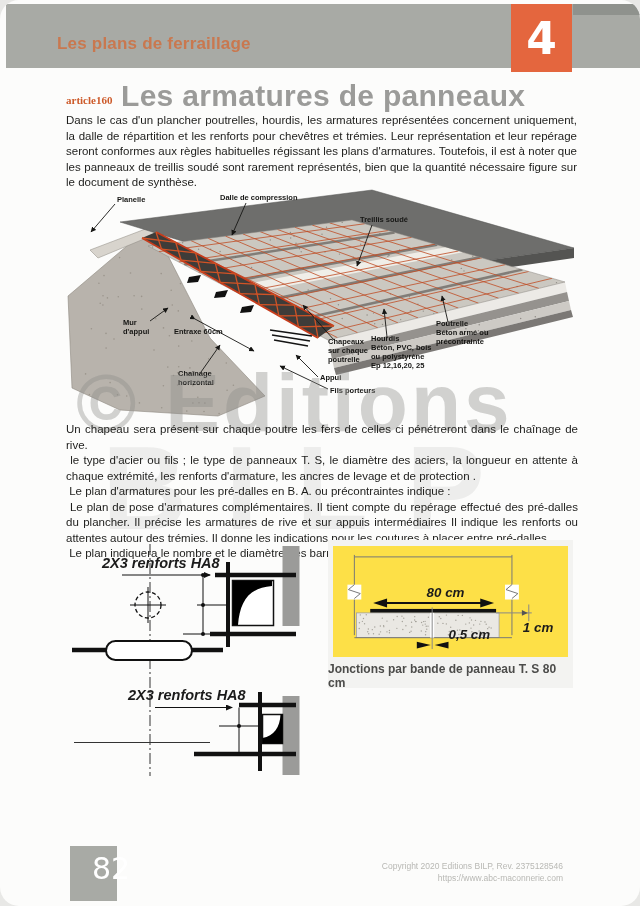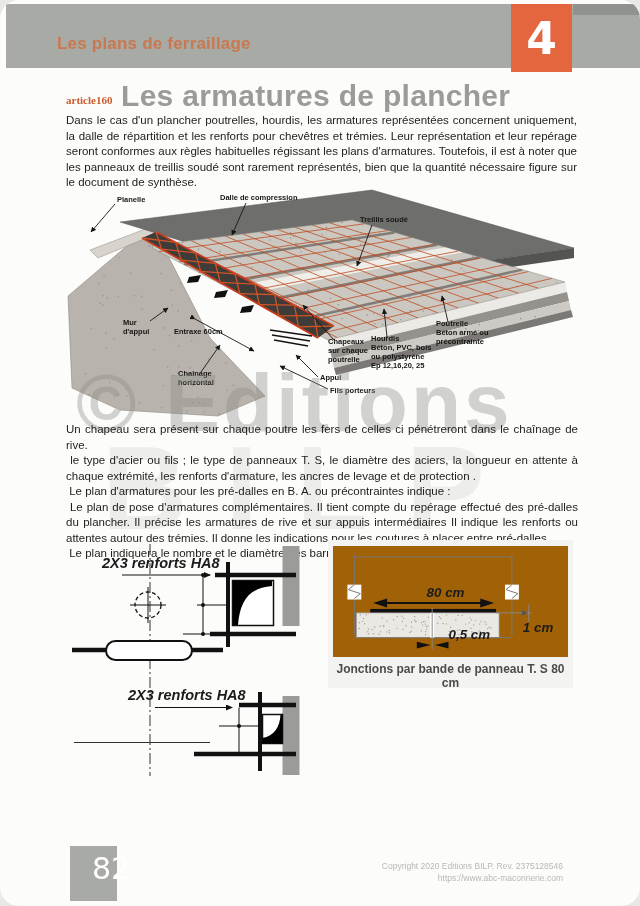--- a/index.html
+++ b/index.html
@@ -22,22 +22,22 @@
   .notes p{margin:0;white-space:pre-wrap;}
   
   .wm1{position:absolute;left:76px;top:356px;font-size:82px;font-weight:bold;letter-spacing:3px;
        color:rgba(140,140,138,0.38);z-index:2;white-space:nowrap;}
   .wm2{position:absolute;left:102px;top:420px;font-size:118px;font-weight:bold;letter-spacing:38px;
        color:rgba(140,140,138,0.13);z-index:1;white-space:nowrap;}
   
   .fig3d{position:absolute;left:60px;top:188px;z-index:1;}
   .figleft{position:absolute;left:60px;top:540px;z-index:3;}
   .figright-panel{position:absolute;left:328px;top:540px;width:245px;height:148px;background:#f3f3f1;z-index:3;}
-  .figright-white{position:absolute;left:5px;top:6px;width:235px;height:111px;background:#a16207;}
-  .figright-caption{position:absolute;left:0;top:122px;width:100%;text-align:center;
+  .figright-white{position:absolute;left:5px;top:6px;width:235px;height:111px;background:#fde047;}
+  .figright-caption{position:absolute;left:0;top:122px;width:100%;
        font-size:12px;font-weight:bold;color:#4c4c4a;}
   
   .pagenum-box{position:absolute;left:70px;top:846px;width:47px;height:55px;background:#a8aaa5;}
   .pagenum{color:#fff;font-size:30px;font-family:"DejaVu Sans",sans-serif;text-align:center;margin-top:5px;padding-left:22px;}
   .copyright{position:absolute;right:77px;top:861px;text-align:right;font-size:8.5px;line-height:11.5px;color:#b8b8b4;}
   svg text{font-family:"Liberation Sans",sans-serif;}
   .dlabel{font-size:7.5px;font-weight:bold;fill:#161614;}
   .cadlabel{font-size:14.5px;font-weight:bold;font-style:italic;fill:#1b1b1b;}
   .dimlabel{font-size:13.5px;font-weight:bold;font-style:italic;fill:#1b1b1b;}
 </style>
@@ -47,21 +47,21 @@
 <div class="page">
 
   <div class="chapbar"></div>
   <div class="chapbar-darkcorner"></div>
   <div class="chap-title">Les plans de ferraillage</div>
   <div class="chap-num-box">
     <span class="chap-num">4</span>
   </div>
 
   <span class="article-tag">article160</span>
-  <span class="article-title">Les armatures de plancher</span>
+  <span class="article-title">Les armatures de panneaux</span>
 
   <div class="bodytext intro">Dans le cas d'un plancher poutrelles, hourdis, les armatures représentées concernent uniquement, la dalle de répartition et les renforts pour chevêtres et trémies. Leur représentation et leur repérage seront conformes aux règles habituelles régissant les plans d'armatures. Toutefois, il est à noter que les panneaux de treillis soudé sont rarement représentés, bien que la quantité nécessaire figure sur le document de synthèse.</div>
 
   <svg class="fig3d" width="520" height="230" viewBox="0 0 520 230">
     <defs>
       <clipPath id="deckClip">
           <polygon points="88,58 292,32 505,94 268,152"></polygon>
         </clipPath>
       <clipPath id="wallClip">
           <polygon points="8,108 88,40 100,52 150,150 205,208 158,228 60,222 12,200"></polygon>

